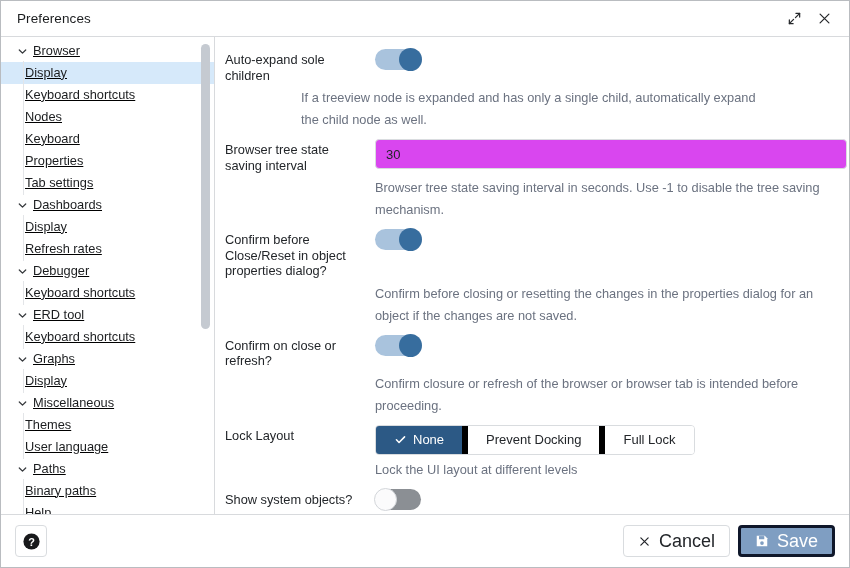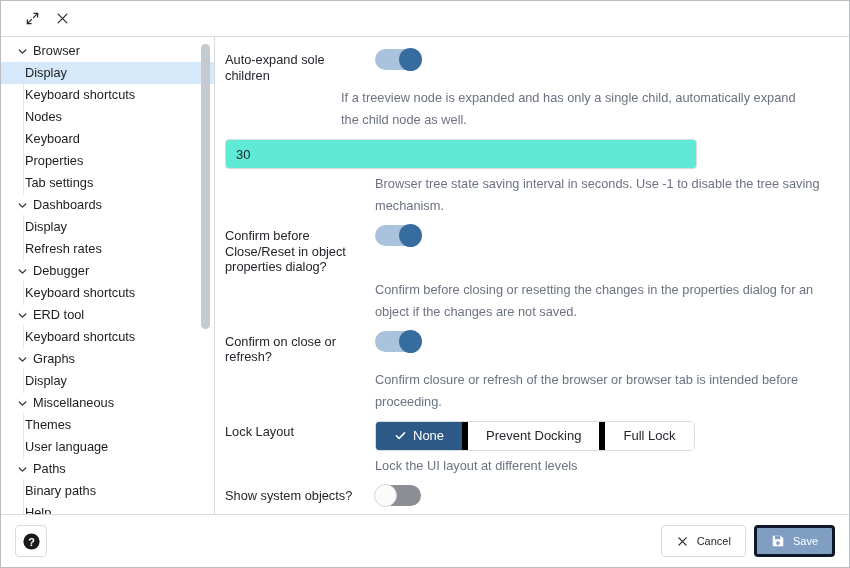--- a/index.html
+++ b/index.html
@@ -43,21 +43,21 @@
   }
 
   
   .sidebar {
     width: 214px; min-width: 214px;
     background: #ffffff;
     border-right: 1px solid #d8dadd;
     position: relative;
     overflow: hidden;
   }
-  .tree { padding-top: 3px; position: relative; }
+  .tree { padding-top: 3px; position: relative; text-decoration: underline; }
 
   .tree-row {
     height: 22px;
     display: flex; align-items: center;
     font-size: 12.8px; color: #1b1d1f;
     cursor: pointer; position: relative;
     white-space: nowrap;
   }
   .tree-row.group { padding-left: 14px; }
   .tree-row.child { padding-left: 24px; }
@@ -135,21 +135,21 @@
     position: absolute; top: -1px;
     width: 23px; height: 23px; border-radius: 50%;
   }
   .switch.on  .knob { right: -1px; background: #376d9e; }
   .switch.off .knob { left: -1px; background: #fbfbfc; border: 1px solid #d3d6da; }
 
   
   .text-input {
     width: 472px; height: 30px;
     border: 1px solid #d9dcdf; border-radius: 4px;
-    background: #5eead4;
+    background: #d946ef;
     font-family: "Liberation Sans", sans-serif;
     font-size: 13px; color: #23262a;
     padding: 0 10px;
     outline: none;
   }
 
   
   .seggroup {
     display: inline-flex;
     border: 1px solid #d9dcdf; border-radius: 4px;
@@ -182,37 +182,38 @@
     width: 32px; height: 32px;
     border: 1px solid #d9dcdf; border-radius: 4px;
     background: #fff; cursor: pointer;
     display: flex; align-items: center; justify-content: center;
   }
   .footer-spacer { flex: 1; }
 
   .btn {
     height: 32px; border-radius: 4px;
     display: inline-flex; align-items: center; gap: 8px;
-    padding: 0 14px; font-size: 11px; cursor: pointer;
+    padding: 0 14px; font-size: 18px; cursor: pointer;
     font-family: "Liberation Sans", sans-serif;
   }
   .btn-cancel {
     border: 1px solid #d9dcdf; background: #ffffff; color: #23262a;
     margin-right: 8px;
   }
   .btn-save {
     border: 3px solid #0f172a; background: #7f9ec2; color: #ffffff;
   }
 </style>
 </head>
 <body>
 
 <div class="window">
 
   <div class="titlebar">
+    <div class="title-text">Preferences</div>
     <button class="title-btn" title="Maximize">
       <svg width="15" height="15" viewBox="0 0 16 16" fill="none" stroke="#26282b" stroke-width="1.3" stroke-linecap="round" stroke-linejoin="round">
         <path d="M9.5 2.5h4v4"></path>
           <path d="M13.5 2.5 9 7"></path>
         <path d="M6.5 13.5h-4v-4"></path>
           <path d="M2.5 13.5 7 9"></path>
       </svg>
     </button>
     <button class="title-btn" title="Close">
       <svg width="15" height="15" viewBox="0 0 16 16" fill="none" stroke="#26282b" stroke-width="1.3" stroke-linecap="round">
@@ -331,24 +332,25 @@
         <div class="sb-thumb"></div>
       </div>
     </div>
 
     <div class="main" id="main-panel">
         <div>
           <div class="field">
             <div class="field-label">Auto-expand sole children</div>
             <div class="field-ctl"><div class="switch on" role="switch"><div class="knob"></div></div></div>
           </div>
-          <div class="helptext" style="margin-left: 116px;">If a treeview node is expanded and has only a single child, automatically expand the child node as well.</div>
-        </div>
-        <div>
-          <div class="field">
+          <div class="helptext" style="margin-left: 76px;">If a treeview node is expanded and has only a single child, automatically expand the child node as well.</div>
+        </div>
+        <div>
+          <div class="field">
+            <div class="field-label">Browser tree state saving interval</div>
             <div class="field-ctl"><input class="text-input" type="text" value="30" style=""></div>
           </div>
           <div class="helptext" style="margin-left: 150px;">Browser tree state saving interval in seconds. Use -1 to disable the tree saving mechanism.</div>
         </div>
         <div>
           <div class="field">
             <div class="field-label">Confirm before Close/Reset in object properties dialog?</div>
             <div class="field-ctl"><div class="switch on" role="switch"><div class="knob"></div></div></div>
           </div>
           <div class="helptext" style="margin-left: 150px;">Confirm before closing or resetting the changes in the properties dialog for an object if the changes are not saved.</div>

